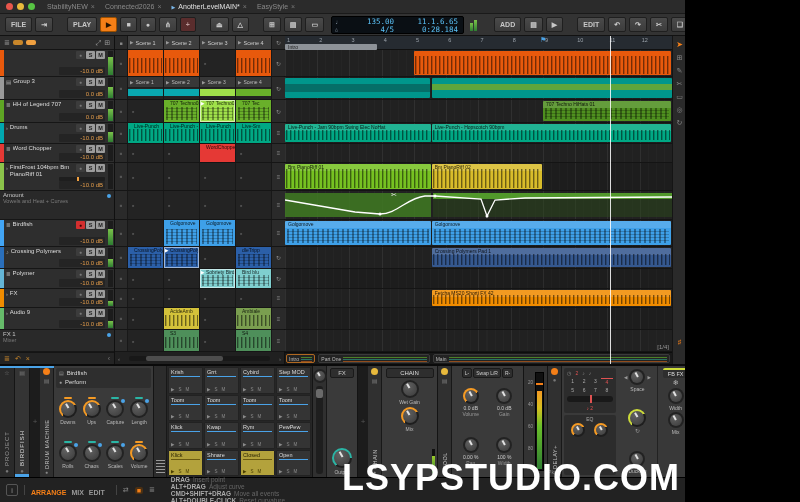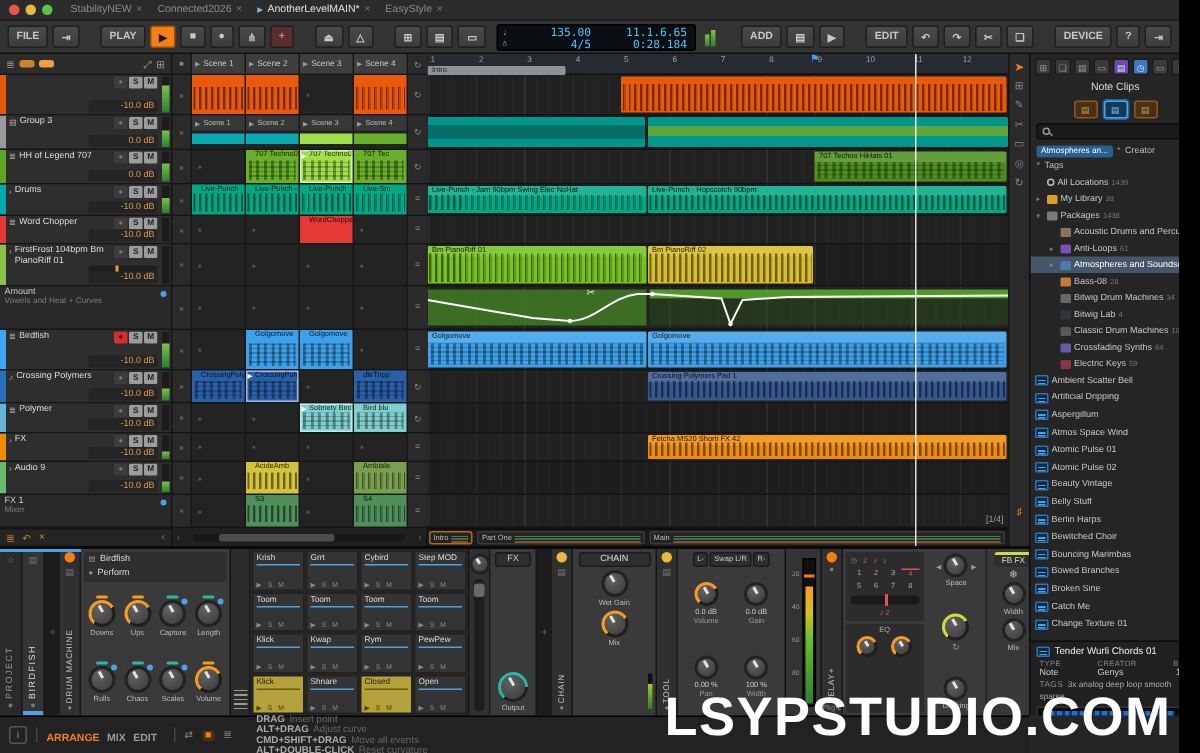--- a/index.html
+++ b/index.html
@@ -1,17 +1,17 @@
 <!DOCTYPE html>
 <html><head>
 <meta charset="utf-8">
 <style>
 *{box-sizing:border-box;margin:0;padding:0}
 html,body{background:#000}
-#app{position:relative;width:786px;height:502px;background:#3b82f6;overflow:hidden;
+#app{position:relative;width:685px;height:502px;background:#14532d;overflow:hidden;
   font-family:"Liberation Sans",sans-serif;color:#ccc;cursor:default}
 i,b{font-style:normal}
 
 
 #titlebar{position:absolute;left:0;top:0;width:800px;height:14px;background:#2b2b2b;
   display:flex;align-items:center;gap:4px;padding:0 6px;border-bottom:1px solid #1a1a1a}
 .tl{width:7px;height:7px;border-radius:50%}
 #tabs{display:flex;gap:10px;margin-left:8px}
 .tab{display:flex;align-items:center;gap:3px;font-size:7px;color:#8a8a8a}
 .tab.active{color:#e0e0e0}

